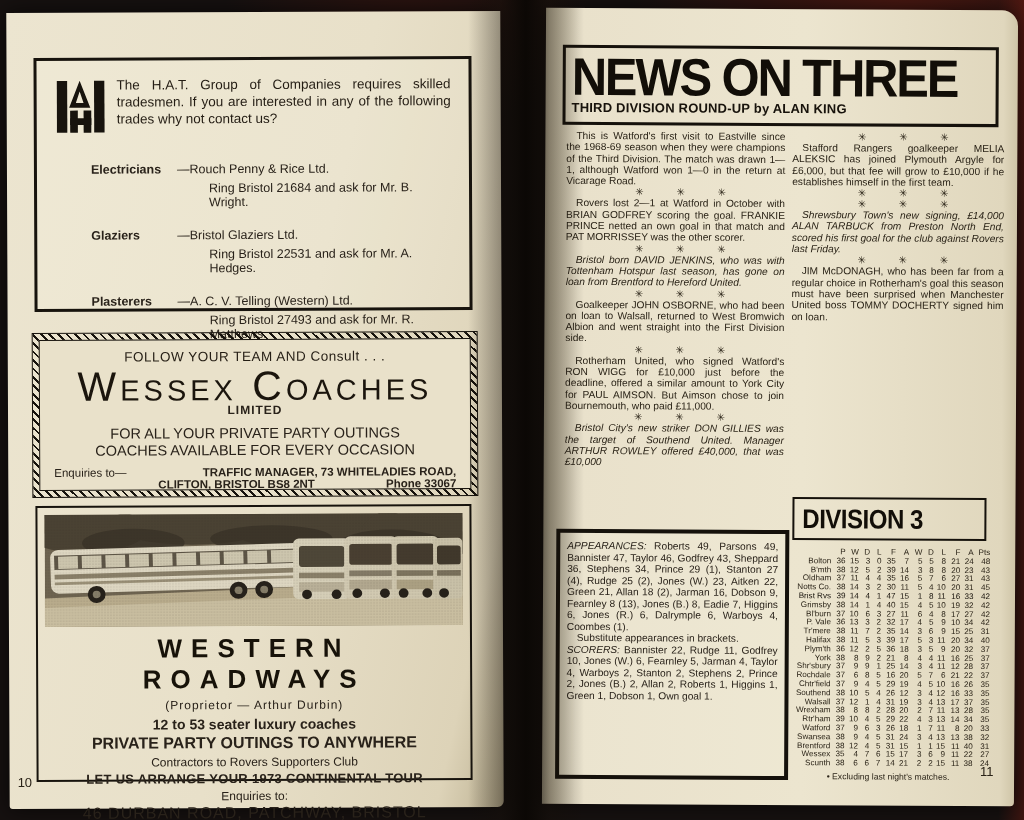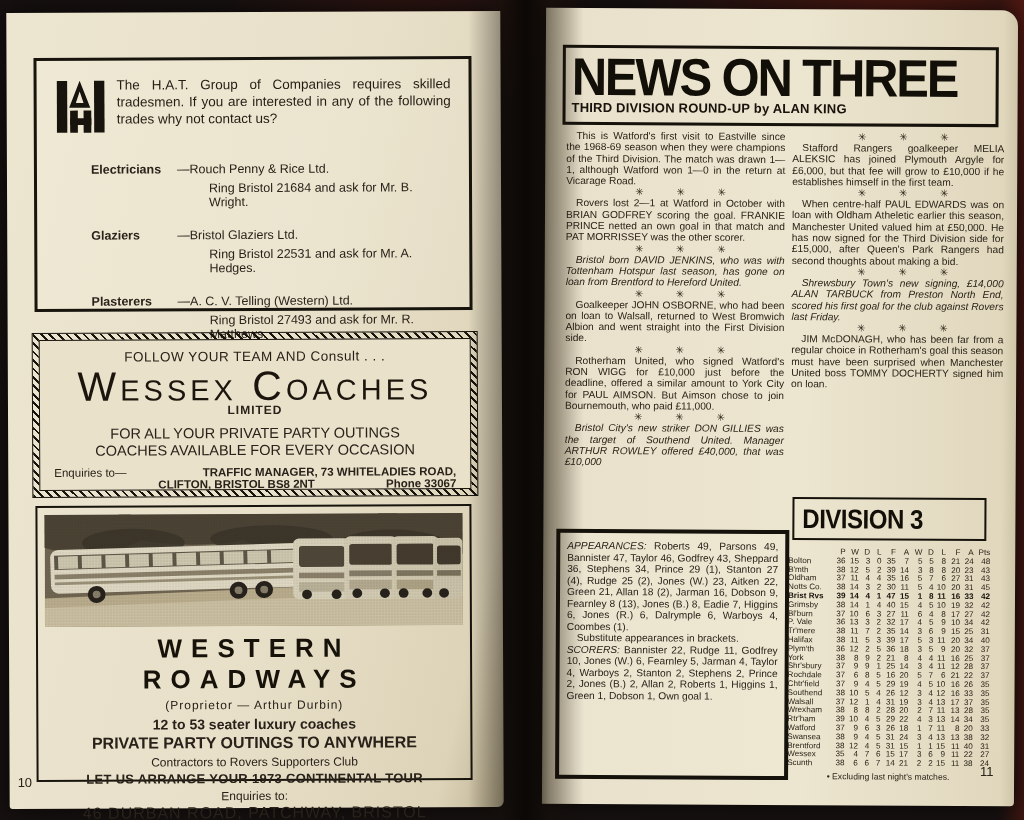--- a/index.html
+++ b/index.html
@@ -115,22 +115,22 @@
 
   .div3-box {
     position:absolute; left:249px; top:488px; width:194px; height:43px;
     border:2.5px solid #15110b; display:flex; align-items:center; padding-left:8px;
   }
   .div3-title { font-size:24px; font-weight:bold; letter-spacing:-.5px; transform:scaleY(1.12); color:#120e08; }
 
   .lg-wrap { position:absolute; left:245px; top:539px; width:202px; }
   table.lg { width:202px; table-layout:fixed; border-collapse:collapse; font-size:8.1px; line-height:8.8px; color:#2a2317; }
   table.lg th, table.lg td { padding:0; font-weight:normal; white-space:nowrap; text-align:right; }
-  table.lg .c-name { text-align:left; }
-  table.lg tr.bold td { font-weight:bold; color:#17120b; }
+  table.lg .c-name { text-align:right; }
+  table.lg tr.bold td { font-weight:normal; color:#17120b; }
   .lg-foot { font-size:8.6px; margin-top:3px; text-align:center; color:#2a2317; }
 </style>
 </head>
 <body>
 
 <div class="scan">
 
   <div class="page page-left">
 
     <div class="hat-box">
@@ -296,21 +296,20 @@
         <p class="stars">✳ ✳ ✳</p>
         <p>Rotherham United, who signed Watford's RON WIGG for £10,000 just before the deadline, offered a similar amount to York City for PAUL AIMSON. But Aimson chose to join Bournemouth, who paid £11,000.</p>
         <p class="stars">✳ ✳ ✳</p>
         <p class="italic">Bristol City's new striker DON GILLIES was the target of Southend United. Manager ARTHUR ROWLEY offered £40,000, that was £10,000</p>
       </div>
     <div class="col col2">
 
         <p class="stars">✳ ✳ ✳</p>
         <p>Stafford Rangers goalkeeper MELIA ALEKSIC has joined Plymouth Argyle for £6,000, but that fee will grow to £10,000 if he establishes himself in the first team.</p>
         <p class="stars">✳ ✳ ✳</p>
-        <p>When centre-half PAUL EDWARDS was on loan with Oldham Atheletic earlier this season, Manchester United valued him at £50,000. He has now signed for the Third Division side for £15,000, after Queen's Park Rangers had second thoughts about making a bid.</p>
         <p class="stars">✳ ✳ ✳</p>
         <p class="italic">Shrewsbury Town's new signing, £14,000 ALAN TARBUCK from Preston North End, scored his first goal for the club against Rovers last Friday.</p>
         <p class="stars">✳ ✳ ✳</p>
         <p>JIM McDONAGH, who has been far from a regular choice in Rotherham's goal this season must have been surprised when Manchester United boss TOMMY DOCHERTY signed him on loan.</p>
       </div>
 
     <div class="stats-box">
 
         <p><span class="stats-lbl">APPEARANCES: </span><span>Roberts 49, Parsons 49, Bannister 47, Taylor 46, Godfrey 43, Sheppard 36, Stephens 34, Prince 29 (1), Stanton 27 (4), Rudge 25 (2), Jones (W.) 23, Aitken 22, Green 21, Allan 18 (2), Jarman 16, Dobson 9, Fearnley 8 (13), Jones (B.) 8, Eadie 7, Higgins 6, Jones (R.) 6, Dalrymple 6, Warboys 4, Coombes (1).</span></p>
 

